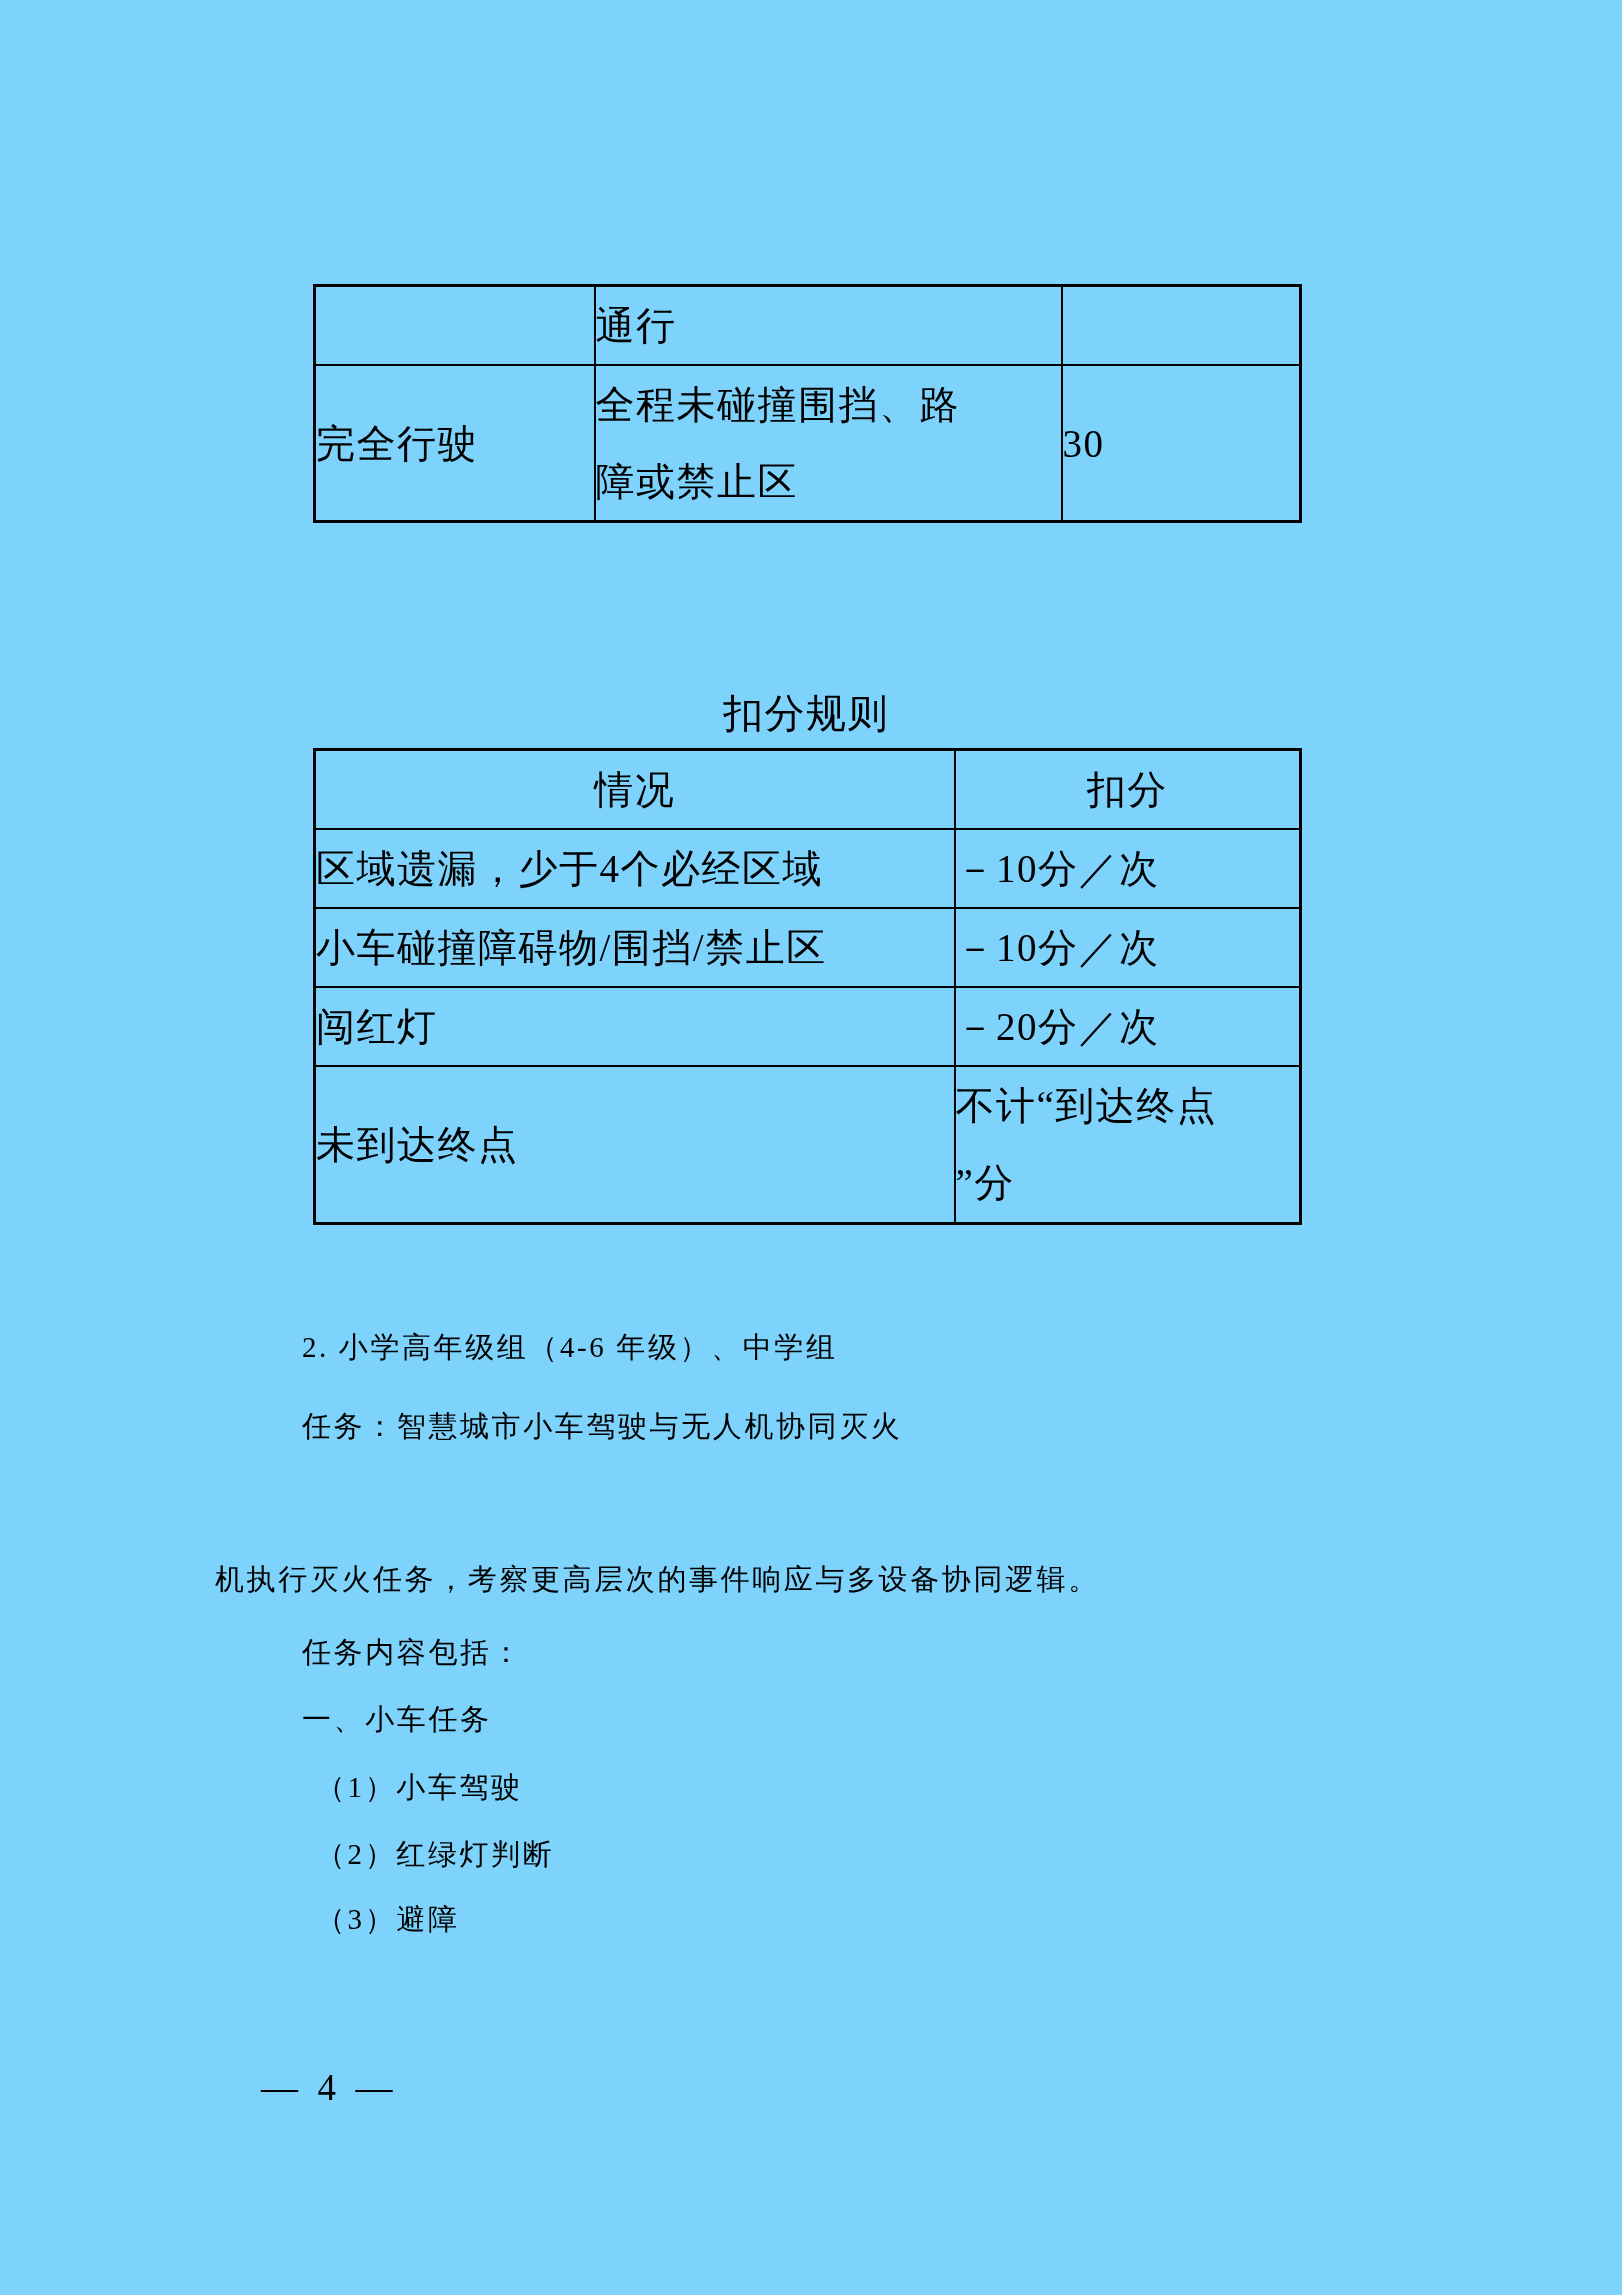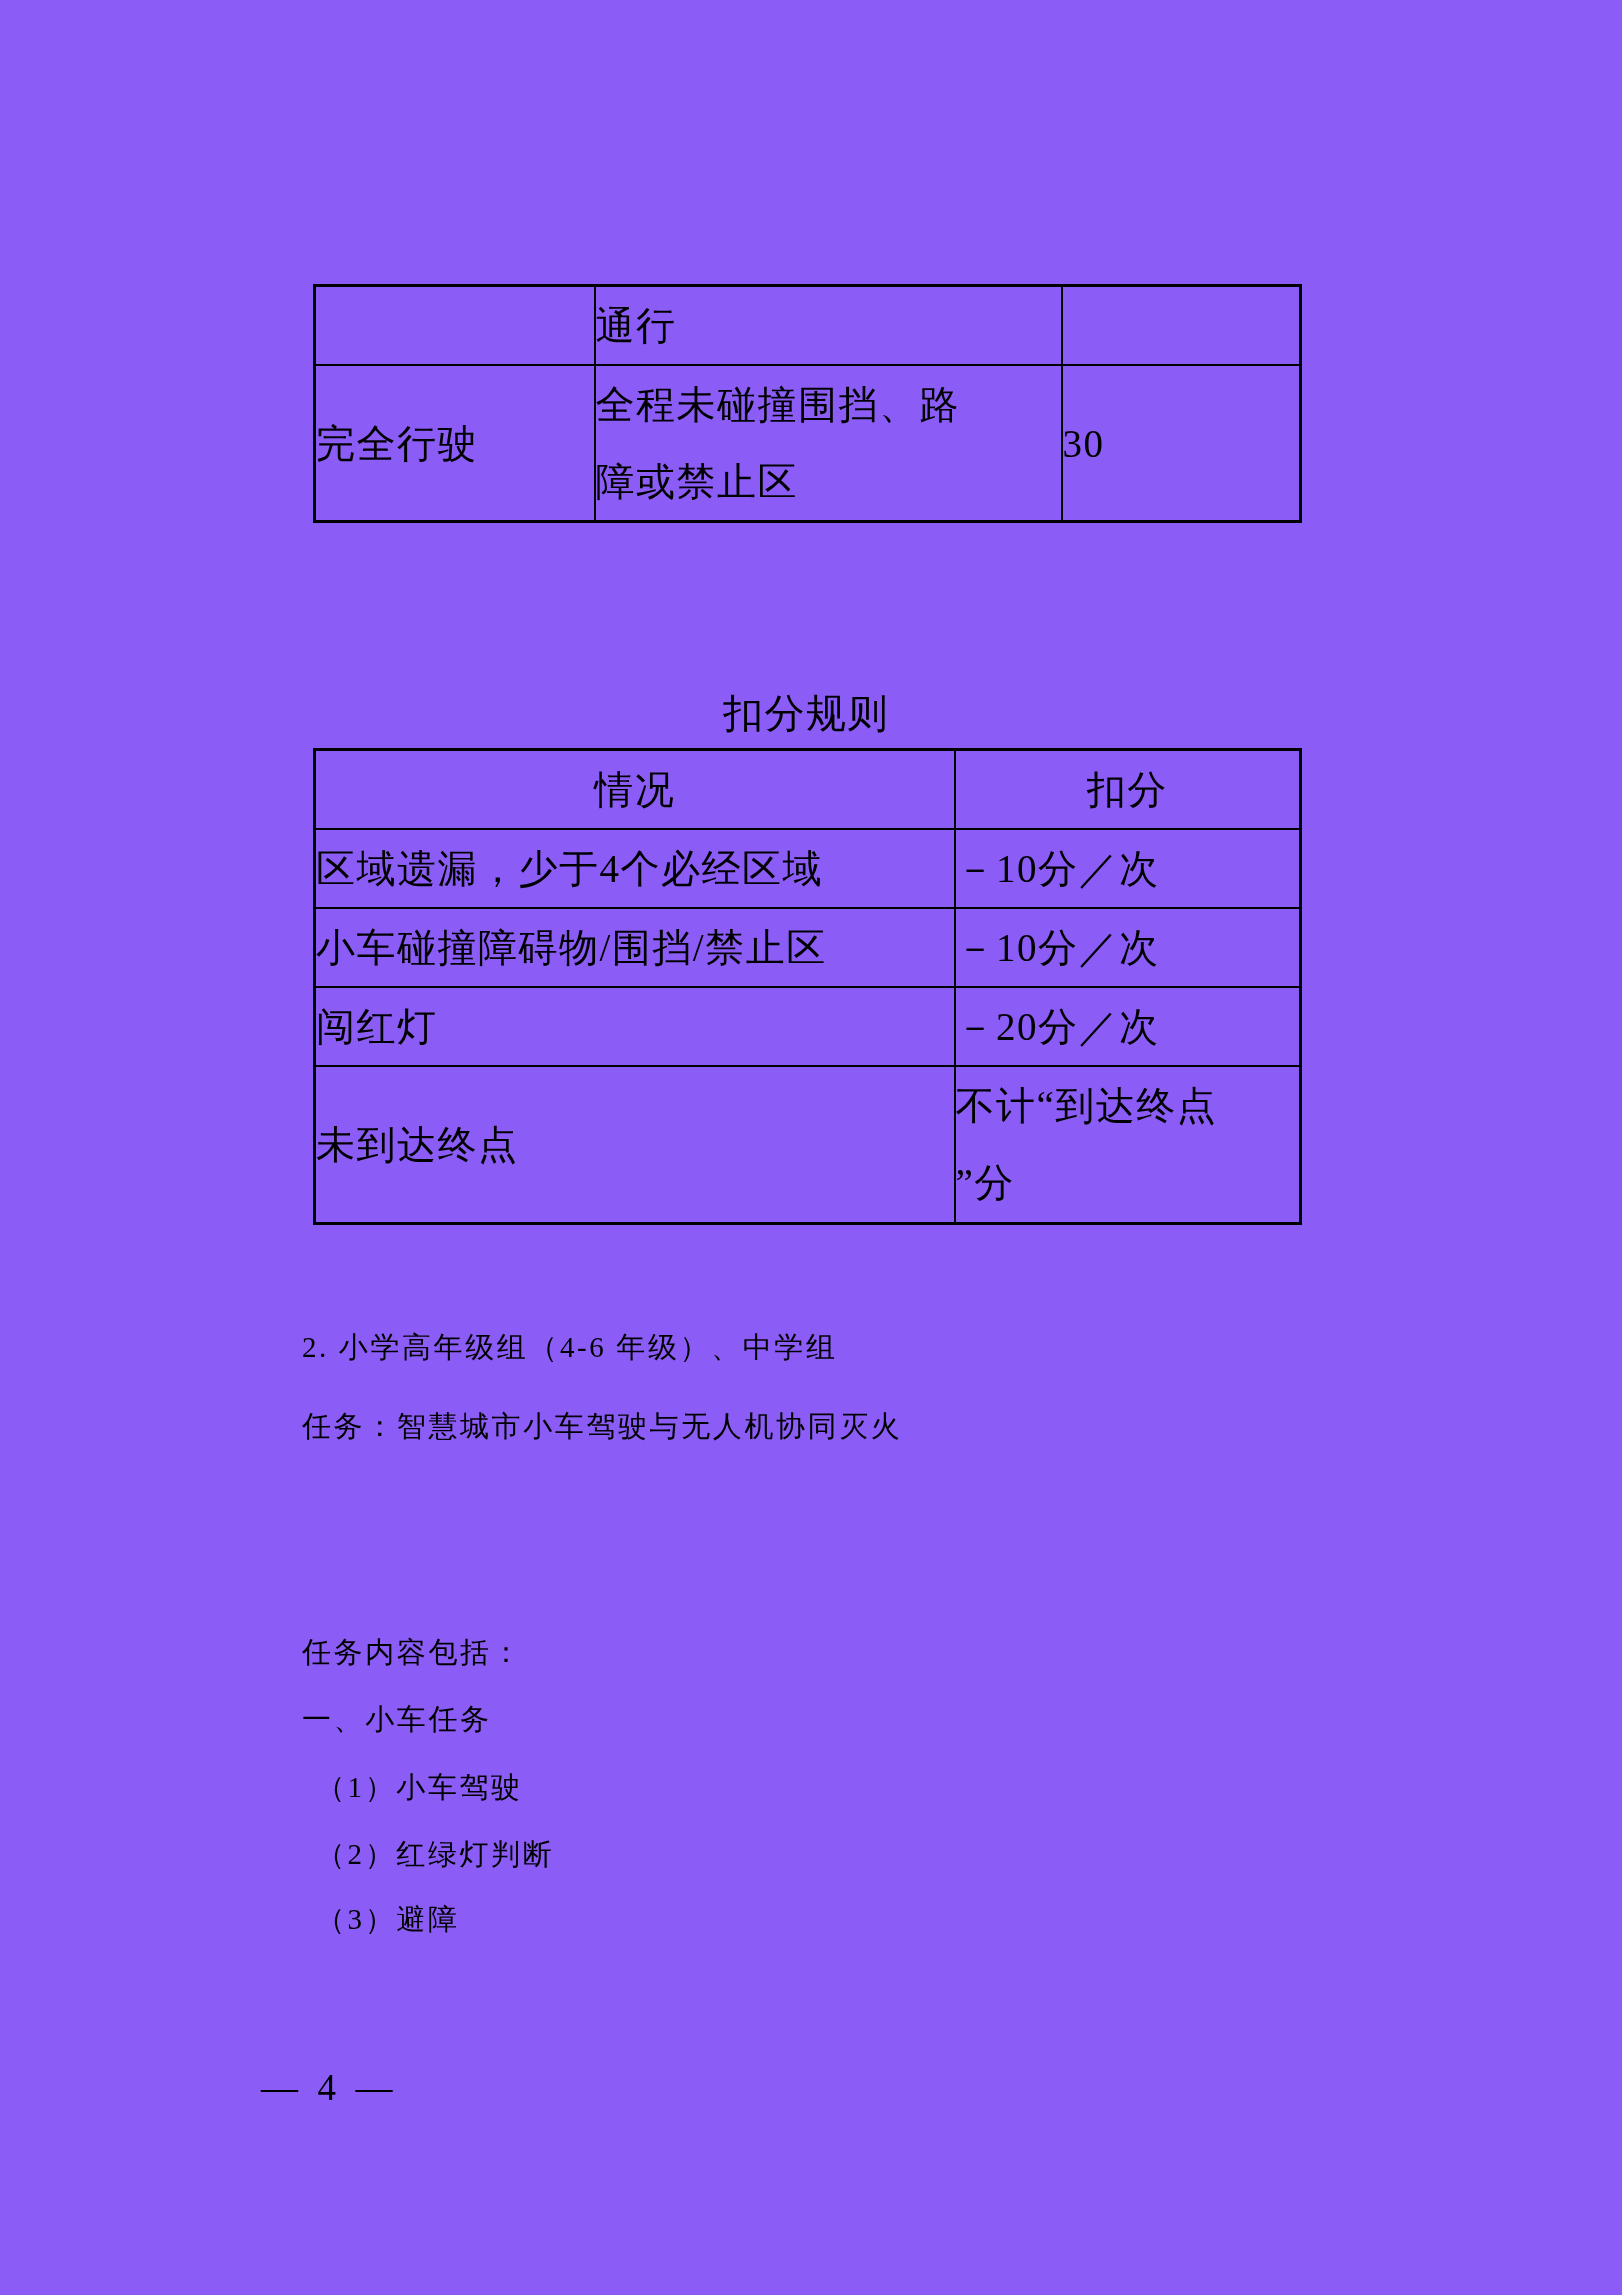--- a/index.html
+++ b/index.html
@@ -1,20 +1,20 @@
 <!DOCTYPE html>
 <html style="font-size:8.2px"><head>
 <meta charset="utf-8">
 <style>
   html, body { margin: 0; padding: 0; background: #ffffff; }
   .page {
     position: relative;
     width: 1622px;
     height: 2295px;
-    background: #8b5cf6;
+    background: #7dd3fc;
     font-family: "Liberation Serif", "DejaVu Serif", serif;
     color: #000000;
     overflow: hidden;
   }
   table.doc-table {
     position: absolute;
     border-collapse: collapse;
     table-layout: fixed;
     border: 3.1px solid #000000;
   }
@@ -150,20 +150,21 @@
       <td class="pts two-line">
         <span>不计“到达终点</span>
         <span>”分</span>
       </td>
     </tr>
   </tbody>
     </table>
 
   <div class="line l1">2. 小学高年级组（4-6 年级）、中学组</div>
   <div class="line l2">任务：智慧城市小车驾驶与无人机协同灭火</div>
+  <div class="line l4">机执行灭火任务，考察更高层次的事件响应与多设备协同逻辑。</div>
   <div class="line l5">任务内容包括：</div>
   <div class="line l6">一、小车任务</div>
   <div class="line l7">（1）小车驾驶</div>
   <div class="line l8">（2）红绿灯判断</div>
   <div class="line l9">（3）避障</div>
 
   <div class="page-num">— 4 —</div>
 
 </div>
 

